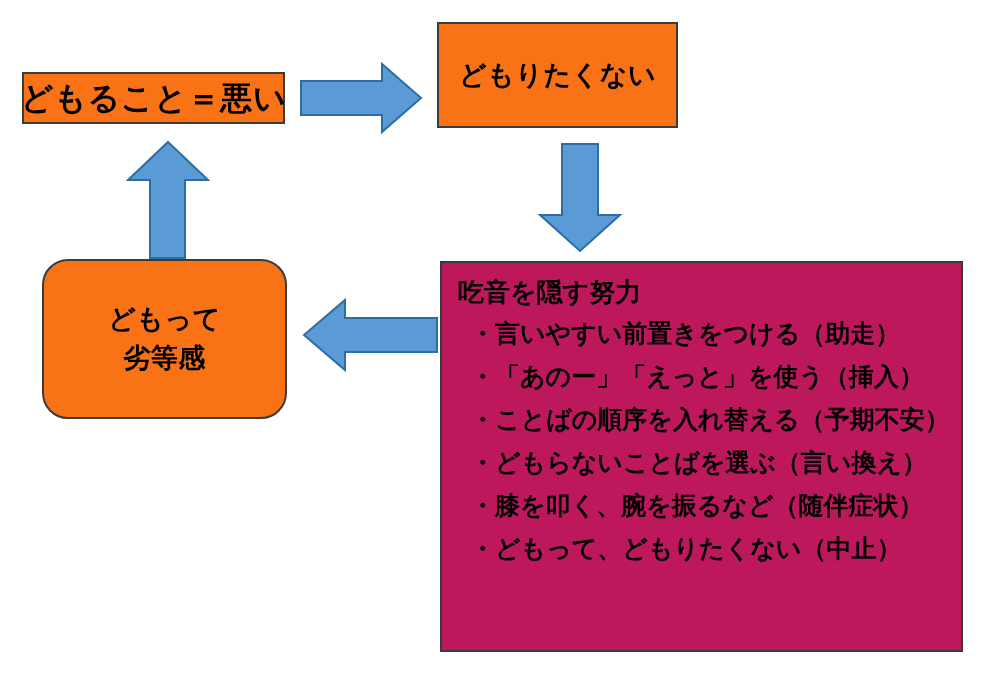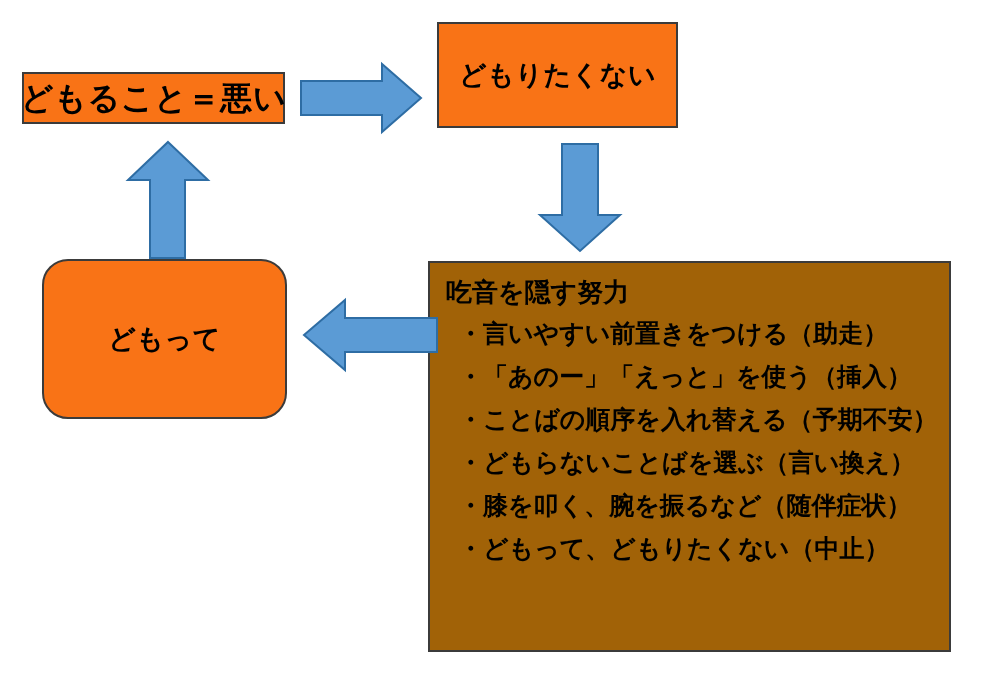--- a/index.html
+++ b/index.html
@@ -59,26 +59,26 @@
     font-size: 27px;
     border-radius: 26px;
   }
   #box-feelings .line {
     margin: 2px 0;
   }
 
   
   #box-effort {
     position: absolute;
-    left: 428px;
+    left: 440px;
     top: 261px;
     width: 523px;
     height: 391px;
     box-sizing: border-box;
-    background: #a16207;
+    background: #be185d;
     border: 2px solid #3b3b3b;
     padding: 14px 0 0 14px;
     color: #000000;
   }
   #effort-heading {
     font-size: 26px;
     font-weight: bold;
     line-height: 1.2;
     margin: 0 0 4px 2px;
     white-space: nowrap;
@@ -124,20 +124,21 @@
   <div class="box" id="box-belief">
     <div class="line">どもること＝悪い</div>
   </div>
 
   <div class="box" id="box-anticipation">
     <div class="line">どもりたくない</div>
   </div>
 
   <div class="box" id="box-feelings">
     <div class="line">どもって</div>
+    <div class="line">劣等感</div>
   </div>
 
   <div id="box-effort">
     <div id="effort-heading">吃音を隠す努力</div>
     <ul id="effort-list">
       <li>・言いやすい前置きをつける（助走）</li>
       <li>・「あのー」「えっと」を使う（挿入）</li>
       <li>・ことばの順序を入れ替える（予期不安）</li>
       <li>・どもらないことばを選ぶ（言い換え）</li>
       <li>・膝を叩く、腕を振るなど（随伴症状）</li>

